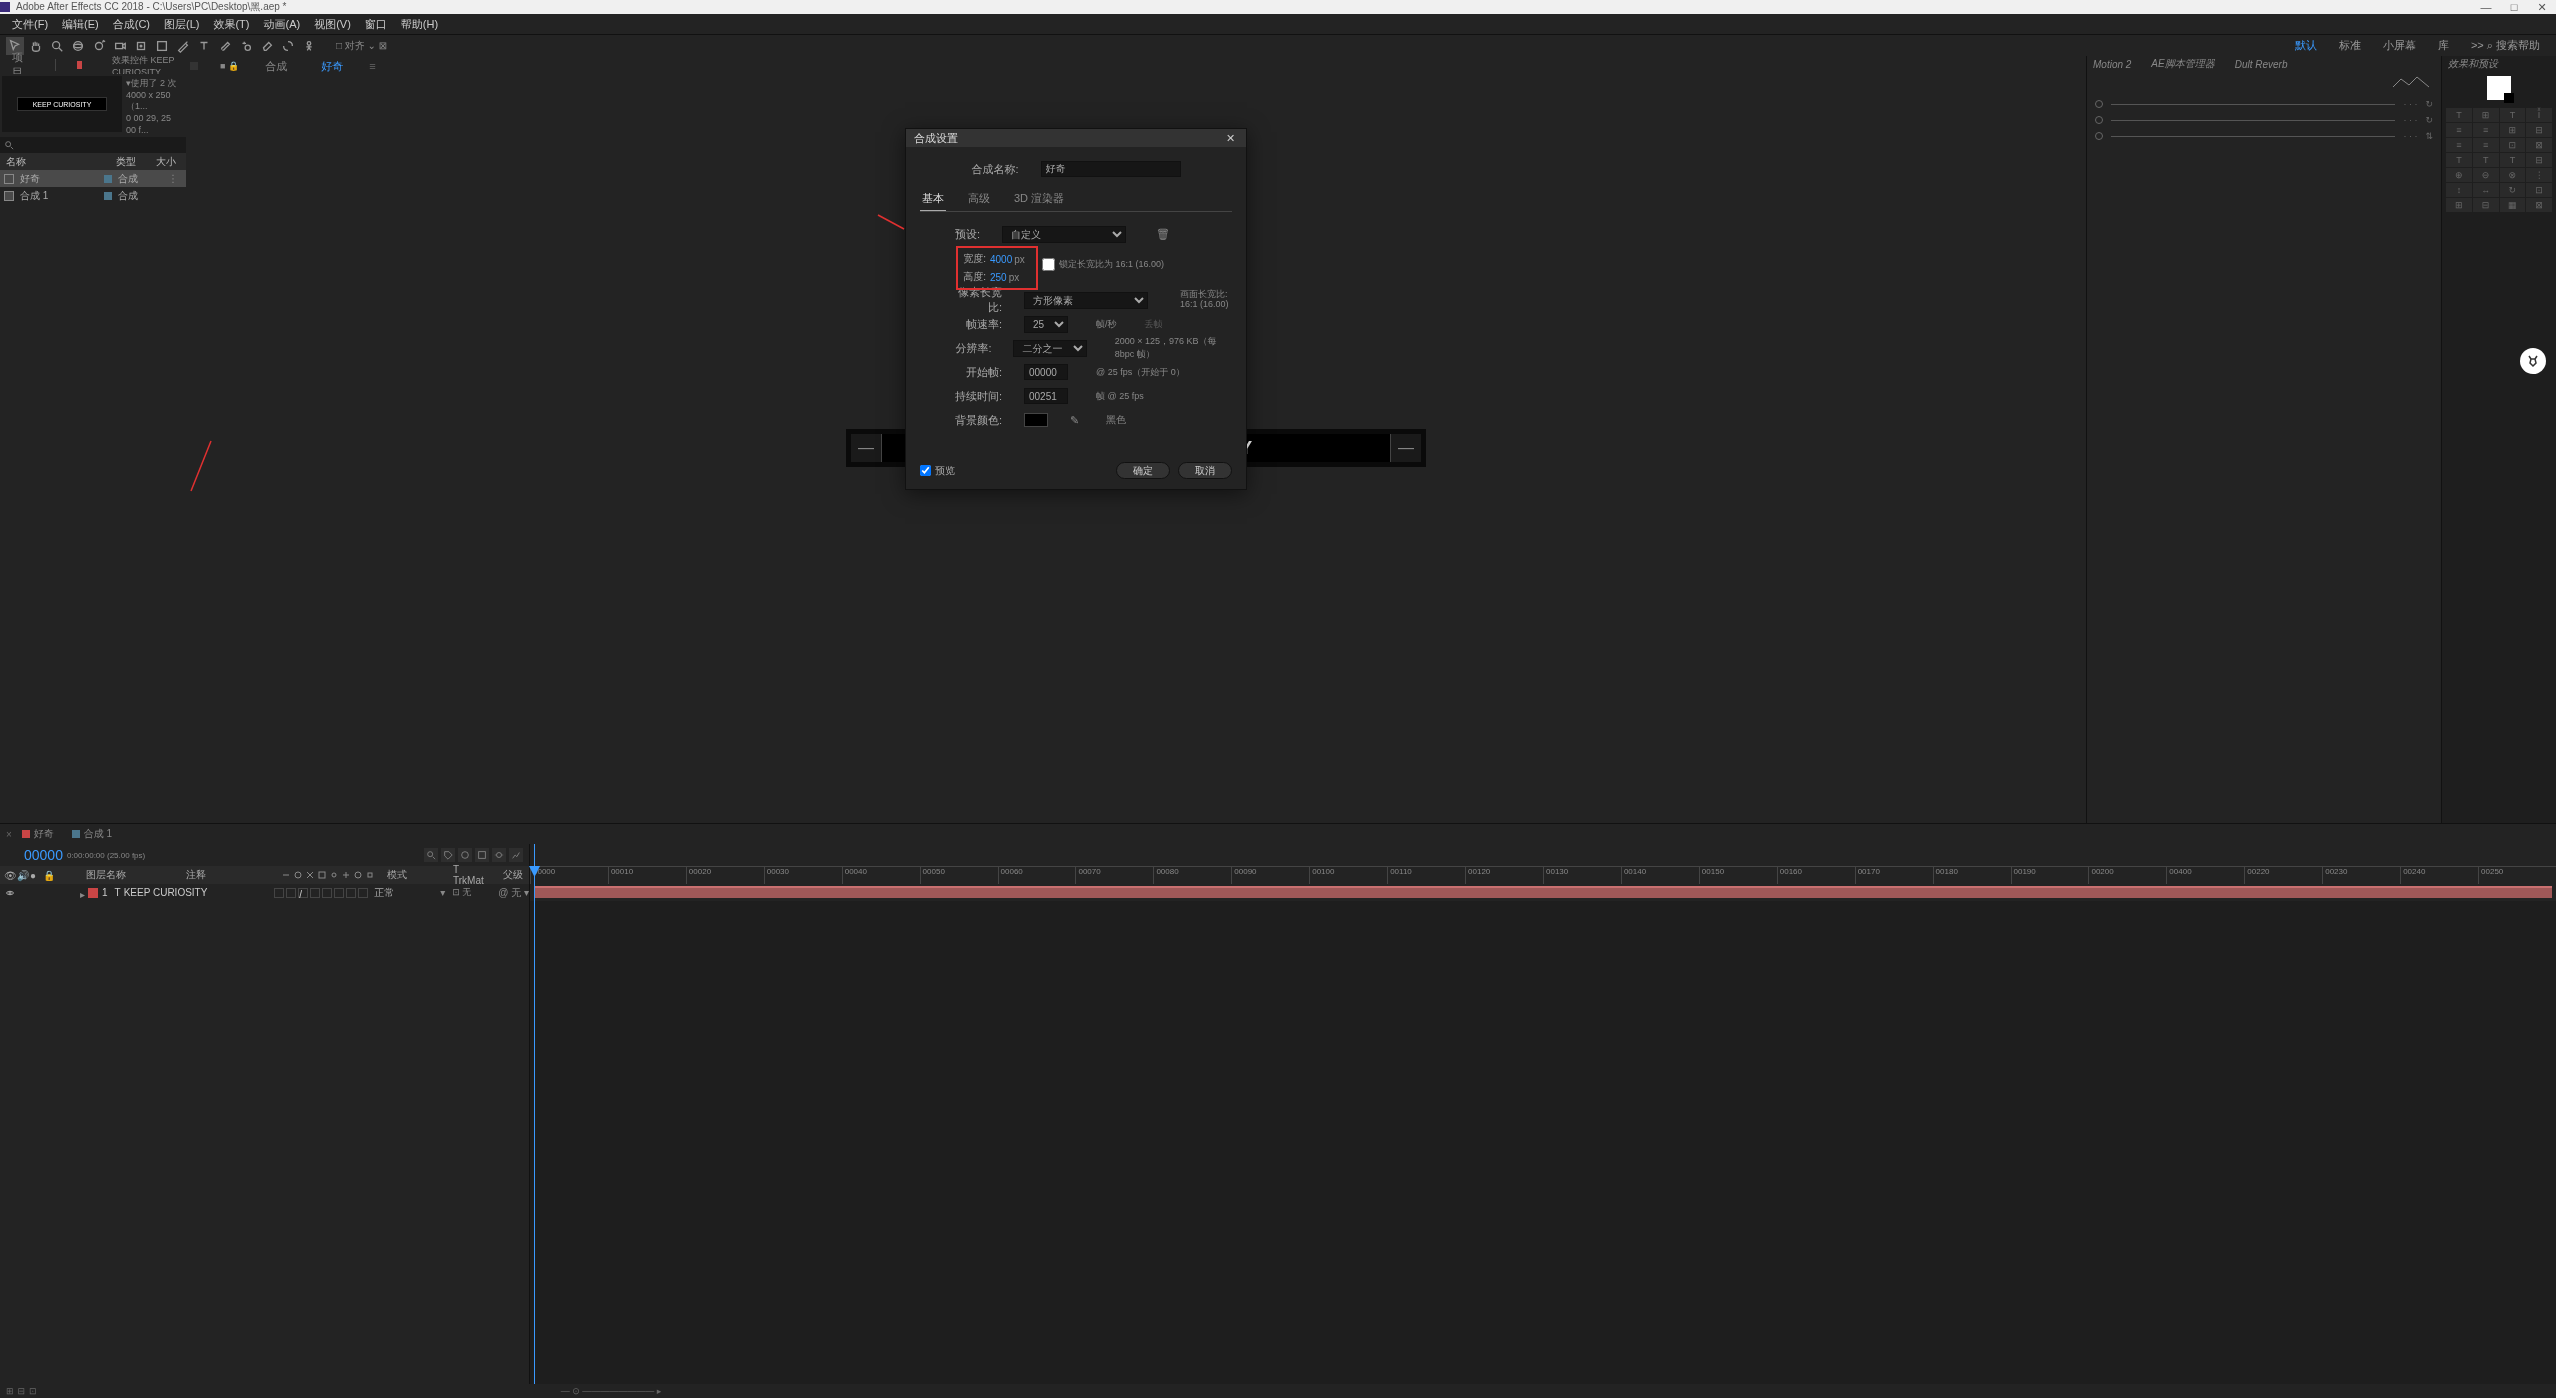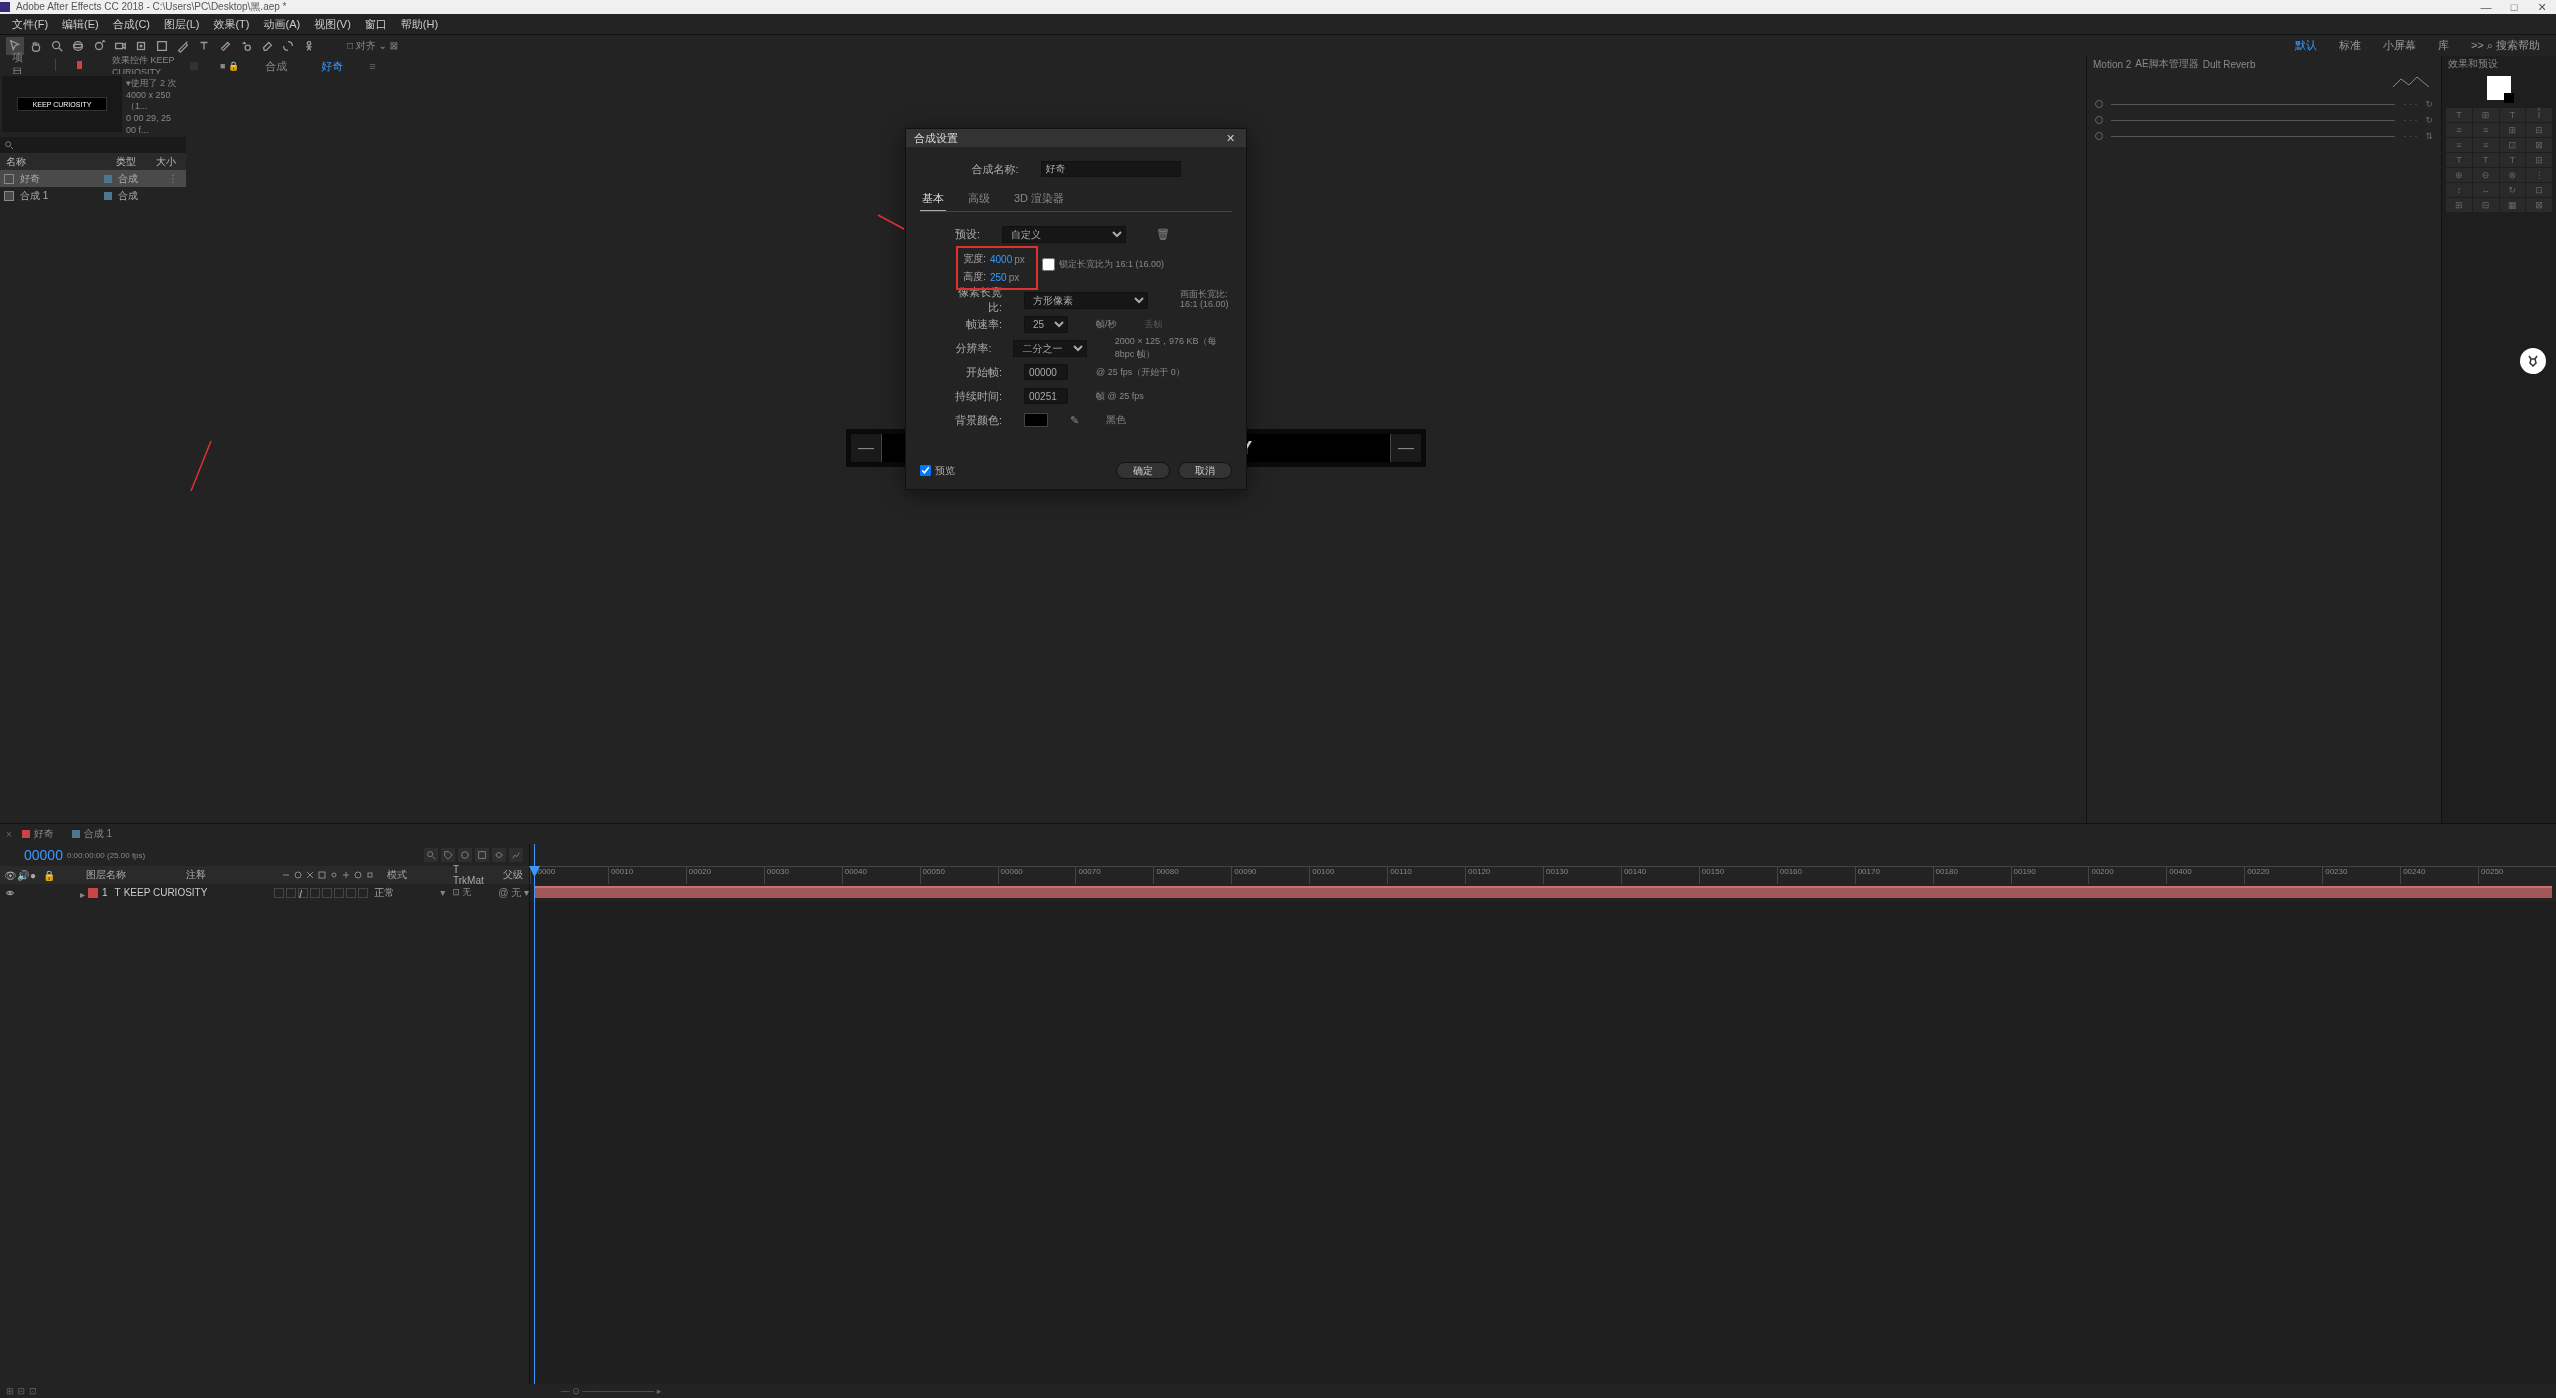--- a/index.html
+++ b/index.html
@@ -9,21 +9,21 @@
 .title-bar { height:14px; background:#f0f0f0; color:#555; font-size:10px; display:flex; align-items:center; justify-content:space-between; }
 .title-bar .ae-icon { width:10px; height:10px; background:#3a2a7a; display:inline-block; margin-right:6px; }
 .win-controls { display:flex; }
 .win-controls span { width:28px; text-align:center; font-size:11px; color:#555; }
 
 
 .menu-bar { height:20px; background:#232323; display:flex; align-items:center; font-size:11px; padding-left:6px; gap:2px; }
 .menu-bar span { padding:0 6px; color:#ccc; }
 
 
-.toolbar { height:22px; background:#232323; display:flex; align-items:center; gap:15px; padding:0 6px; border-top:1px solid #111; }
+.toolbar { height:22px; background:#232323; display:flex; align-items:center; gap:4px; padding:0 6px; border-top:1px solid #111; }
 .tool-group { display:flex; gap:3px; align-items:center; }
 .tool-btn { width:18px; height:18px; display:flex; align-items:center; justify-content:center; color:#999; font-size:12px; }
 .tool-btn svg { width:14px; height:14px; stroke:#999; fill:none; stroke-width:1.5; }
 .tool-btn.active { background:#444; }
 .toolbar-right { margin-left:auto; display:flex; gap:2px; font-size:11px; }
 .toolbar-right span { padding:0 10px; color:#999; }
 .toolbar-right span.active { color:#3a9aff; }
 
 
 .workspace { display:flex; height:783px; }
@@ -50,21 +50,21 @@
 .viewer-tabs .sep{width:1px;height:12px;background:#444;margin:0 4px;}
 .canvas { position:absolute; inset:20px 0 20px 0; background:#232323; display:flex; align-items:center; justify-content:center; overflow:hidden;}
 .text-strip { width:580px; height:38px; background:#000; display:flex; align-items:stretch; border:5px solid #0a0a0a;}
 .text-strip .side{width:30px;background:#1a1a1a;display:flex;align-items:center;justify-content:center;color:#888;}
 .text-strip .mid{flex:1;border-left:1px solid #444;border-right:1px solid #444;display:flex;align-items:center;justify-content:center;color:#fff;font-weight:900;letter-spacing:6px;font-size:19px;}
 .viewer-footer { position:absolute; bottom:0; left:0; right:0; height:18px; display:flex; align-items:center; font-size:10px; color:#666; padding:0 6px; gap:8px; background:#232323;}
 .arrow-annot{position:absolute;background:transparent;}
 
 
 .right-panel { width:355px; background:#232323; border-left:1px solid #111; display:flex; flex-direction:column; font-size:10px;}
-.right-header{height:16px;display:flex;align-items:center;padding:0 6px;gap:4px;color:#888;font-size:10px;}
+.right-header{height:16px;display:flex;align-items:center;padding:0 6px;gap:20px;color:#888;font-size:10px;font-style:italic;}
 .right-header span{color:#888;}
 .right-knobs{height:60px;background:#232323;padding:4px 8px;}
 .knob-row{display:flex;align-items:center;height:16px;gap:8px;font-size:9px;color:#666;}
 .knob-row .dot{width:8px;height:8px;border-radius:50%;border:1px solid #666;}
 .knob-row .slider{flex:1;height:1px;background:#555;position:relative;}
 .right-wave{height:20px;display:flex;align-items:center;justify-content:flex-end;padding-right:10px;}
 .right-wave svg{width:40px;height:14px;stroke:#888;fill:none;}
 .right-blank{flex:1;}
 
 .far-right { width:115px; background:#1e1e1e; border-left:1px solid #111; }

